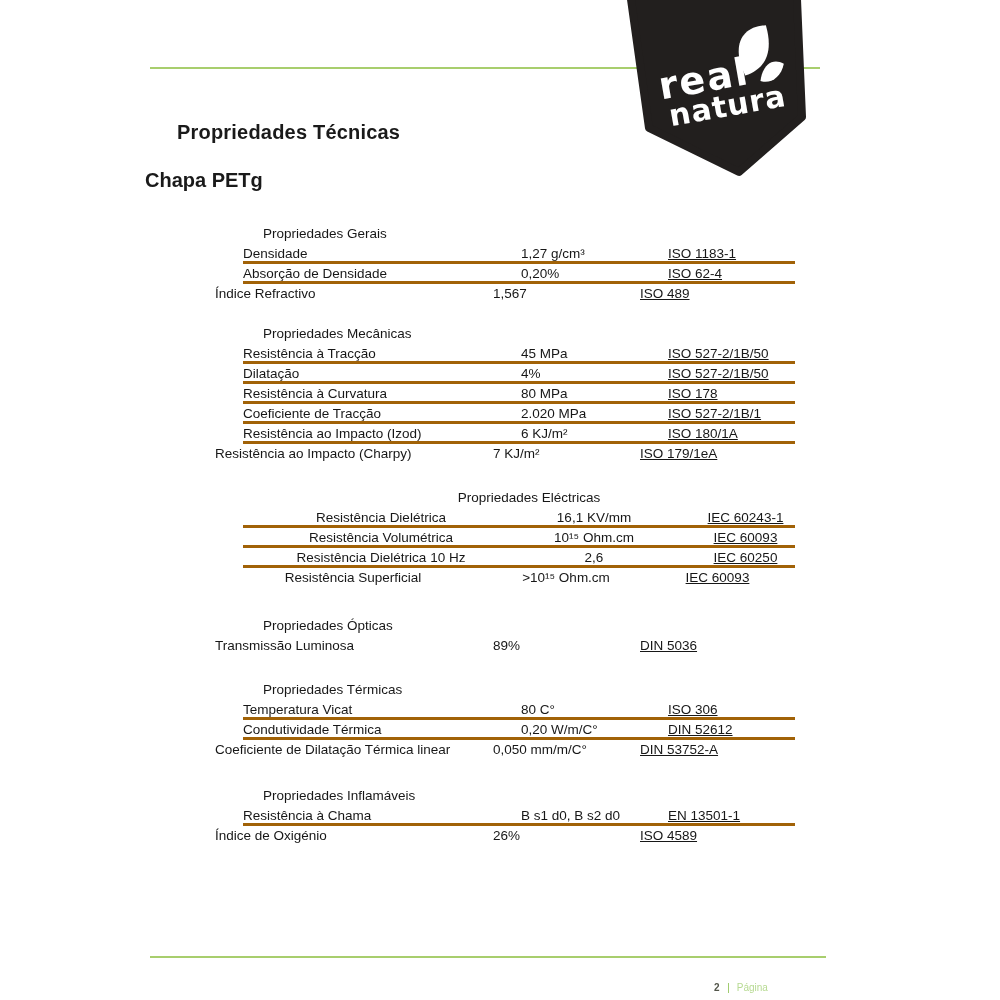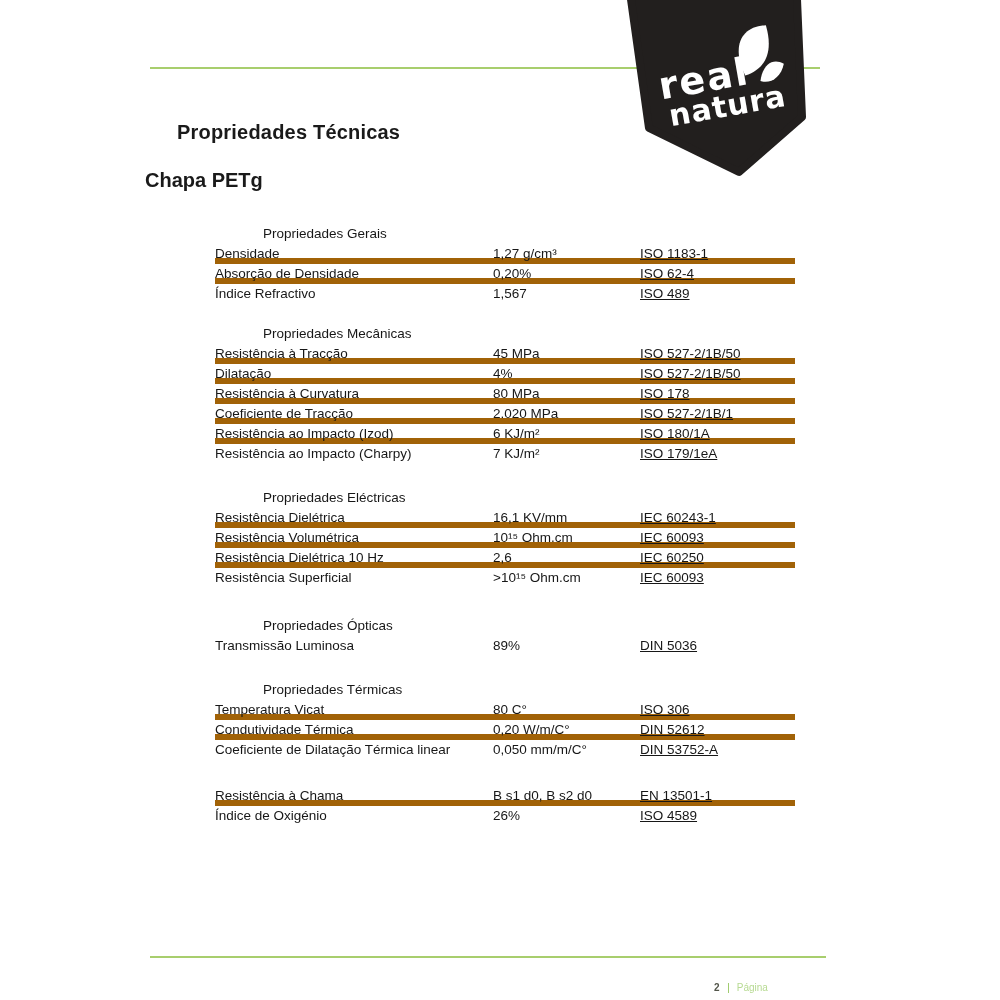--- a/index.html
+++ b/index.html
@@ -32,21 +32,21 @@
   
   .table-wrap {
     position:absolute; left:215px; top:222px; width:580px;
     font-size:13.5px; color:#171717;
   }
   .col-headers { position:relative; height:20px; }
   .col-head-value { position:absolute; left:278px; width:140px; text-align:center; line-height:20px; }
   .col-head-std   { position:absolute; left:425px; width:155px; text-align:center; line-height:20px; }
   .t-section-header { height:20px; line-height:20px; padding-left:48px; }
   .t-row { position:relative; height:20px; line-height:19px; }
-  .t-row.lined { border-bottom:6px solid #a16207; }
+  .t-row.lined { border-bottom:3px solid #a16207;margin-left:28px; }
   .cell-name  { position:absolute; left:0;     width:276px; white-space:nowrap; }
   .cell-value { position:absolute; left:278px; width:146px; white-space:nowrap; }
   .cell-std   { position:absolute; left:425px; width:155px; white-space:nowrap;text-decoration:underline; }
   
   .rule-footer {
     position:absolute; left:150px; top:956px;
     width:676px; height:2px; background:#a8ce6d;
   }
   .footer-text {
     position:absolute; left:714px; top:982px;
@@ -120,21 +120,21 @@
           <span class="cell-name">Resistência ao Impacto (Izod)</span>
           <span class="cell-value">6 KJ/m²</span>
           <span class="cell-std">ISO 180/1A</span>
         </div>
         <div class="t-row">
           <span class="cell-name">Resistência ao Impacto (Charpy)</span>
           <span class="cell-value">7 KJ/m²</span>
           <span class="cell-std">ISO 179/1eA</span>
         </div>
       </div>
-      <div style="margin-top: 24px;">
+      <div style="margin-top: 24px; text-align: center;">
         <div class="t-section-header">Propriedades Eléctricas</div>
         <div class="t-row lined">
           <span class="cell-name">Resistência Dielétrica</span>
           <span class="cell-value">16,1 KV/mm</span>
           <span class="cell-std">IEC 60243-1</span>
         </div>
         <div class="t-row lined">
           <span class="cell-name">Resistência Volumétrica</span>
           <span class="cell-value">10¹⁵ Ohm.cm</span>
           <span class="cell-std">IEC 60093</span>
@@ -170,20 +170,21 @@
           <span class="cell-value">0,20 W/m/C°</span>
           <span class="cell-std">DIN 52612</span>
         </div>
         <div class="t-row">
           <span class="cell-name">Coeficiente de Dilatação Térmica linear</span>
           <span class="cell-value">0,050 mm/m/C°</span>
           <span class="cell-std">DIN 53752-A</span>
         </div>
       </div>
       <div style="margin-top: 26px;">
+        <div class="t-section-header">Propriedades Inflamáveis</div>
         <div class="t-row lined">
           <span class="cell-name">Resistência à Chama</span>
           <span class="cell-value">B s1 d0, B s2 d0</span>
           <span class="cell-std">EN 13501-1</span>
         </div>
         <div class="t-row">
           <span class="cell-name">Índice de Oxigénio</span>
           <span class="cell-value">26%</span>
           <span class="cell-std">ISO 4589</span>
         </div>

